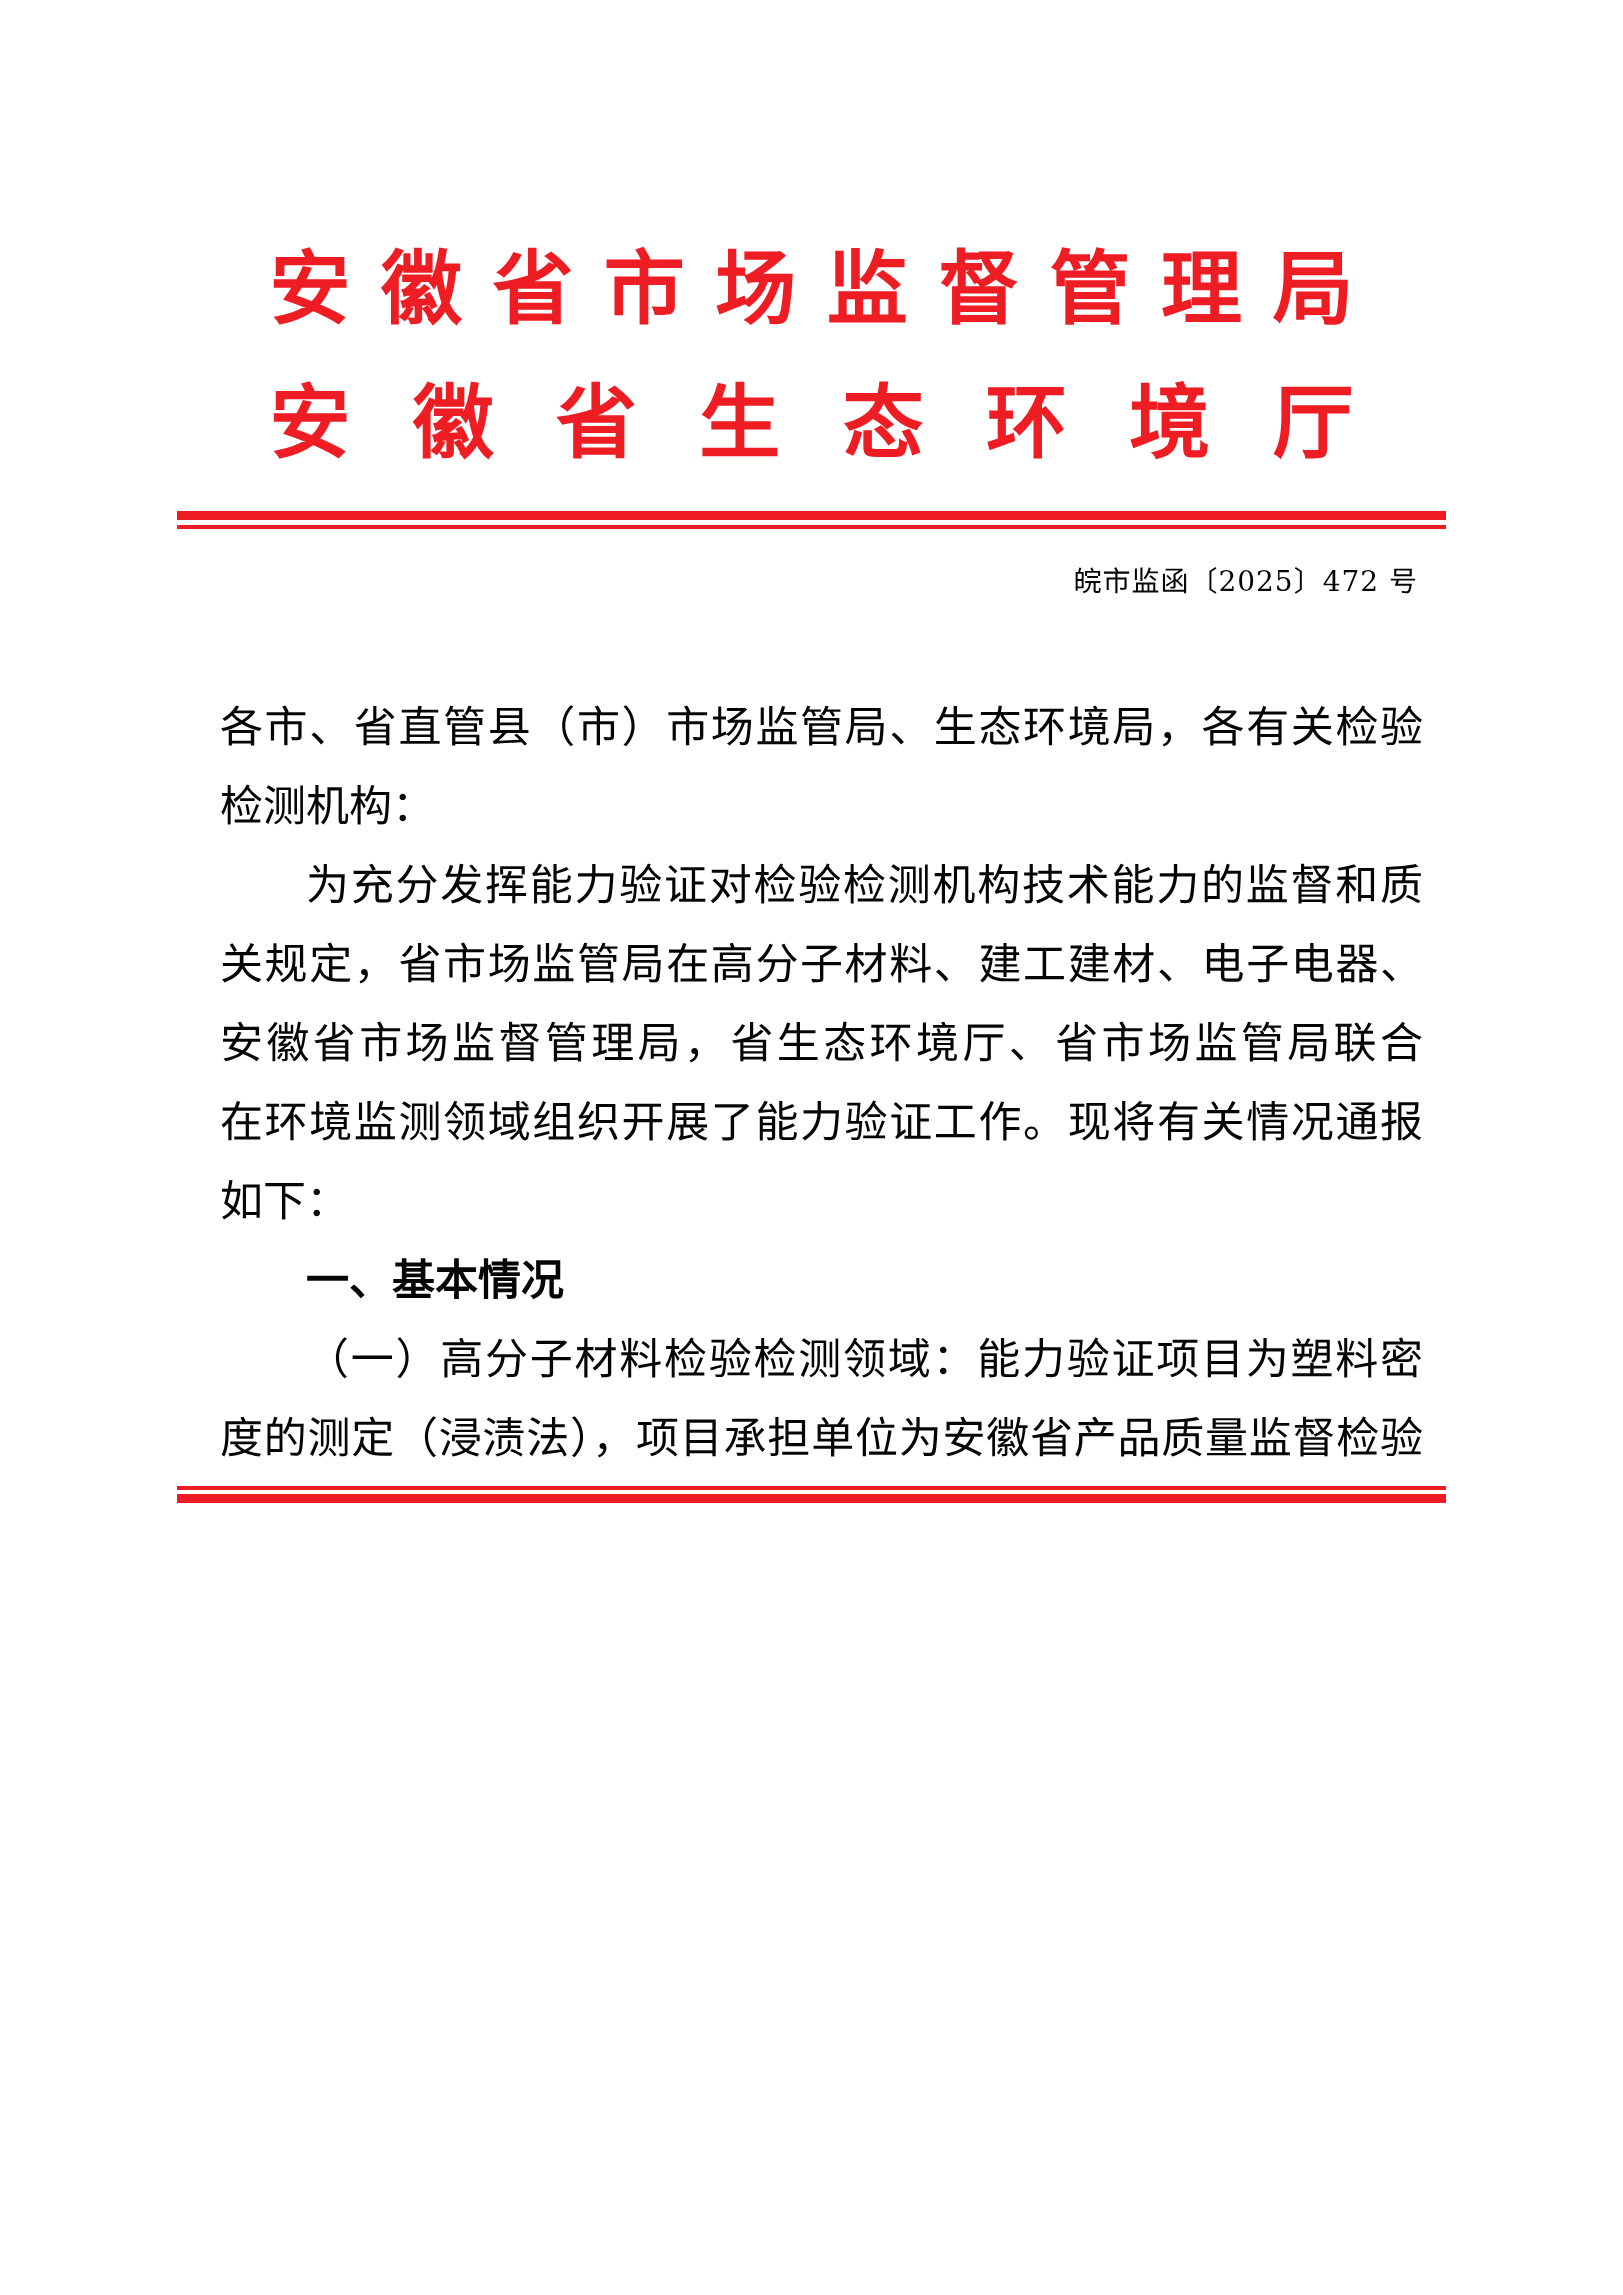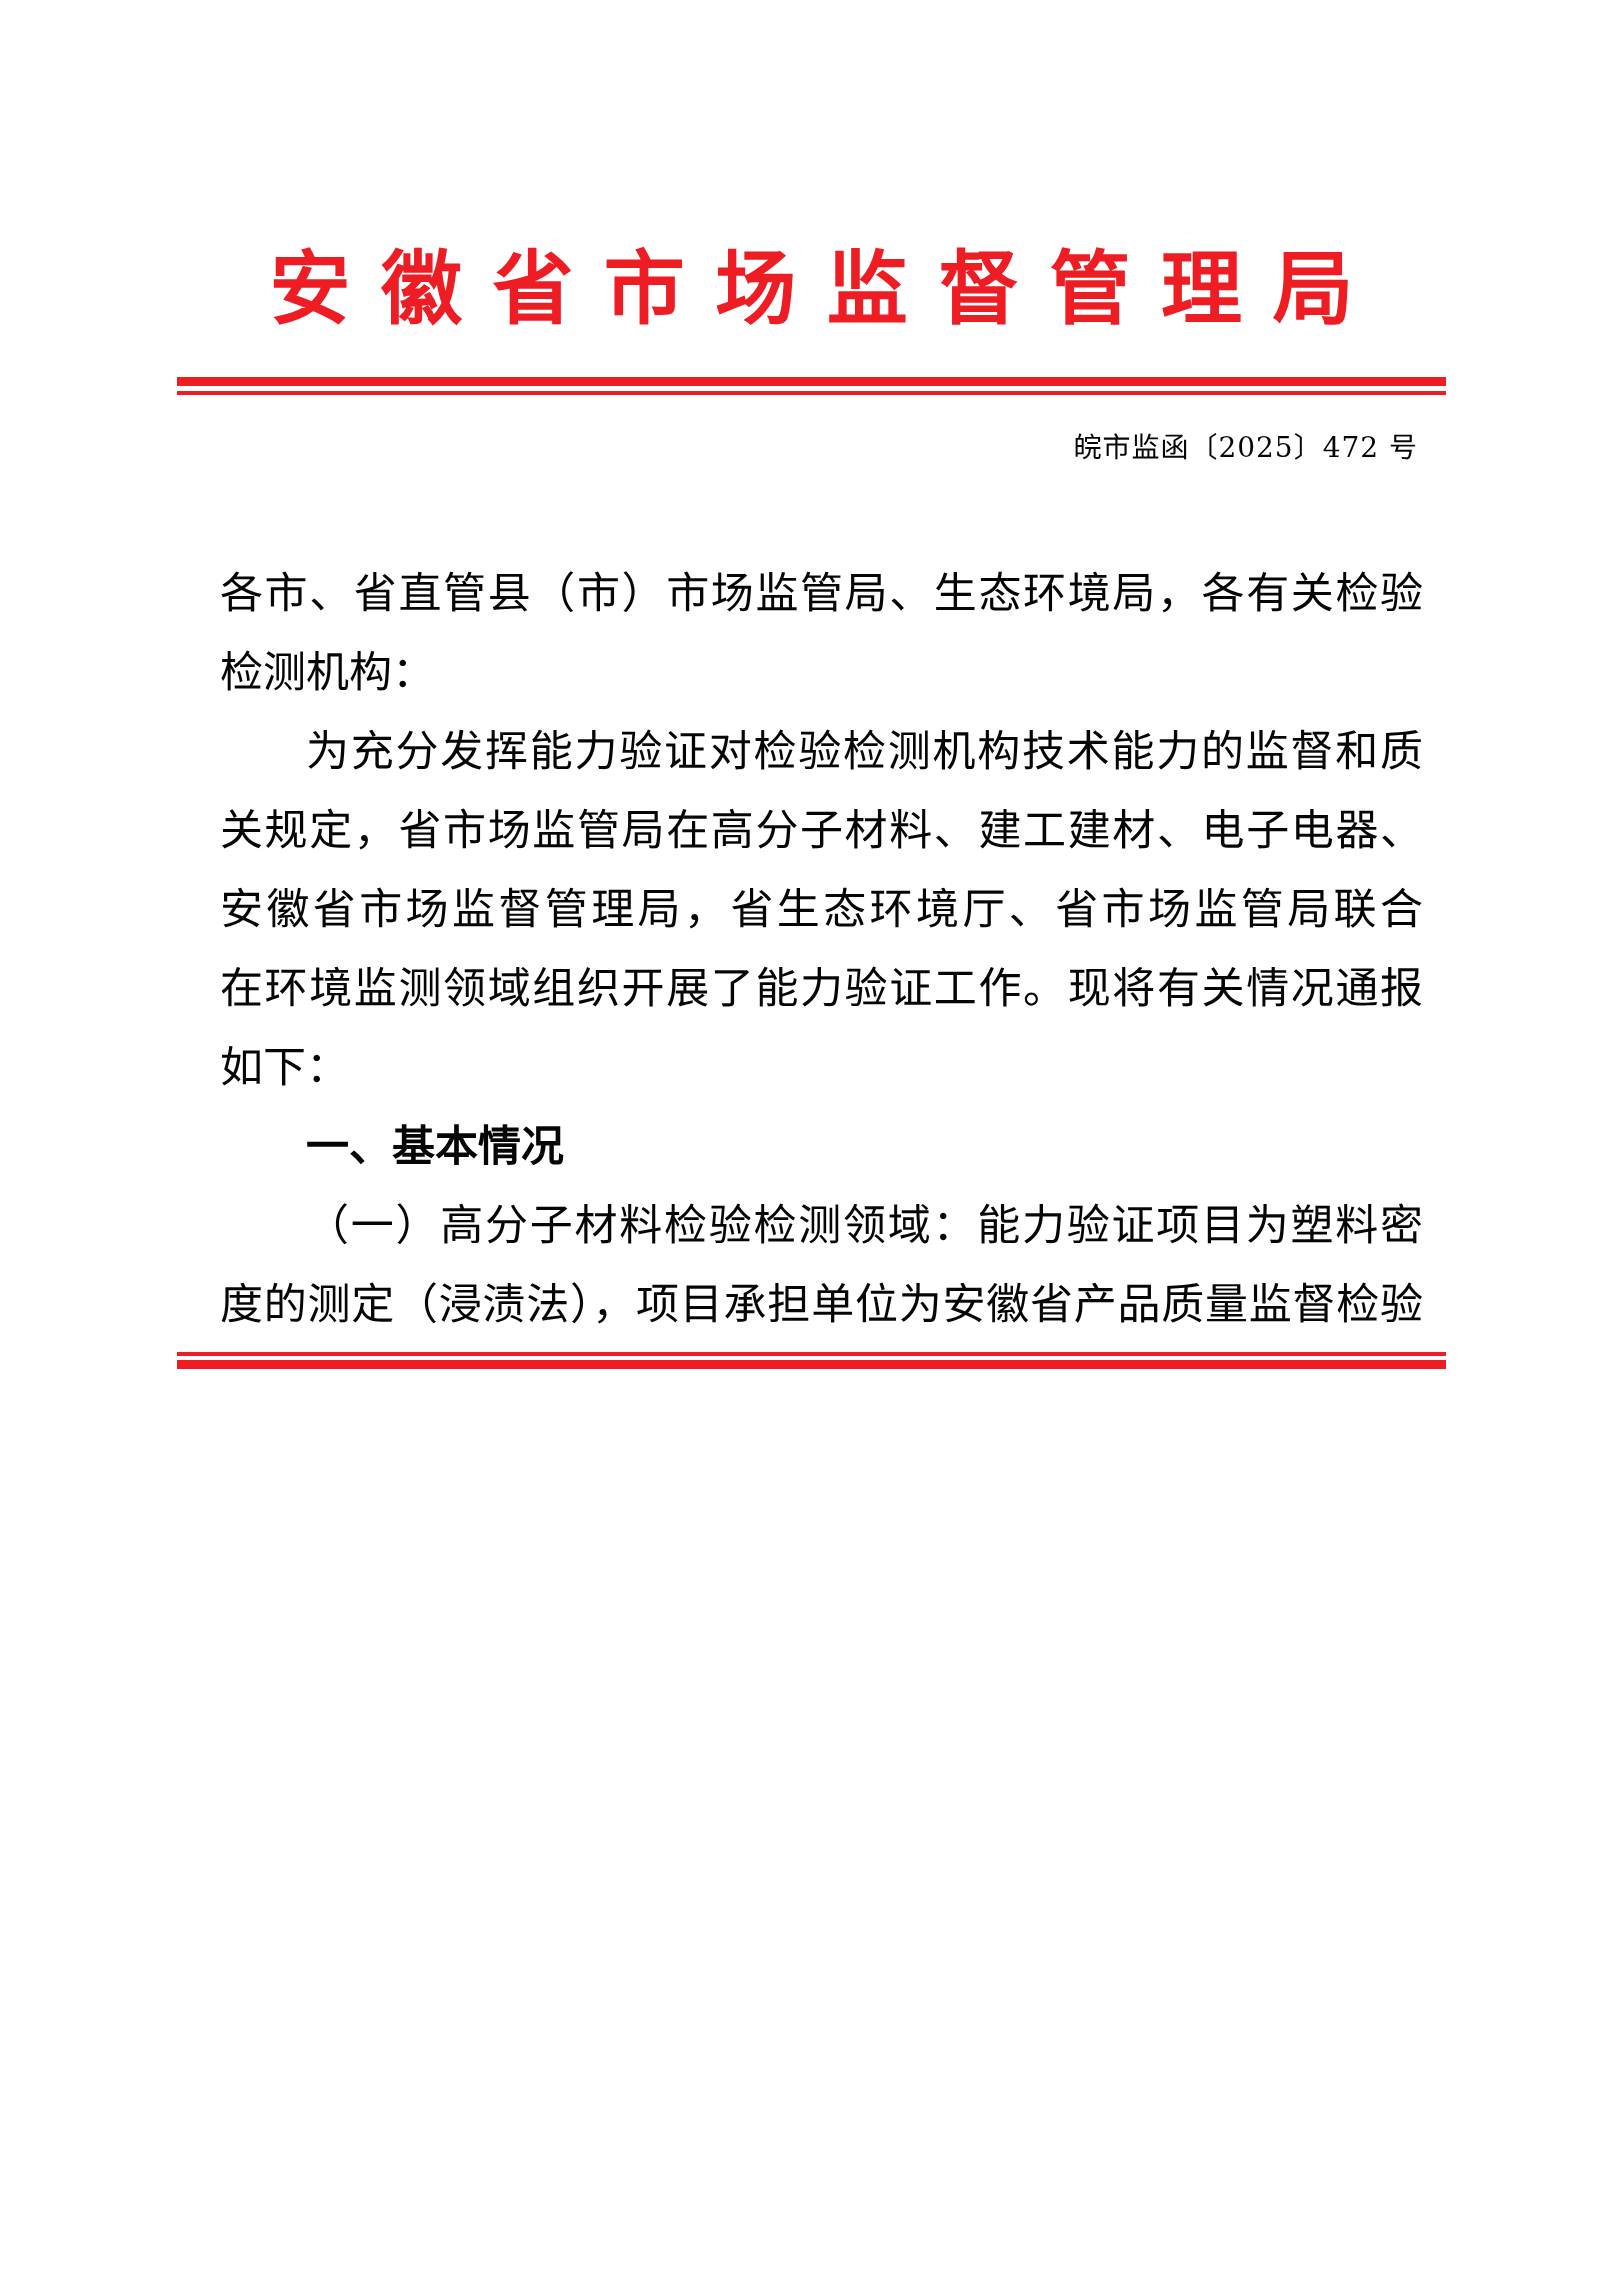--- a/index.html
+++ b/index.html
@@ -101,20 +101,21 @@
     font-family:Liberation Sans, sans-serif;
   }
 </style>
 </head>
 <body>
 
 <div class="page">
 
   <div class="letterhead">
     <div class="lh-line">安徽省市场监督管理局</div>
+    <div class="lh-line second">安徽省生态环境厅</div>
   </div>
 
   <div class="rule thick header-rule-thick"></div>
   <div class="rule thin header-rule-thin"></div>
 
   <div class="doc-number">皖市监函〔2025〕472 号</div>
 
 
   <div class="doc-body">
     <div class="b-line">各市、省直管县（市）市场监管局、生态环境局，各有关检验</div>

